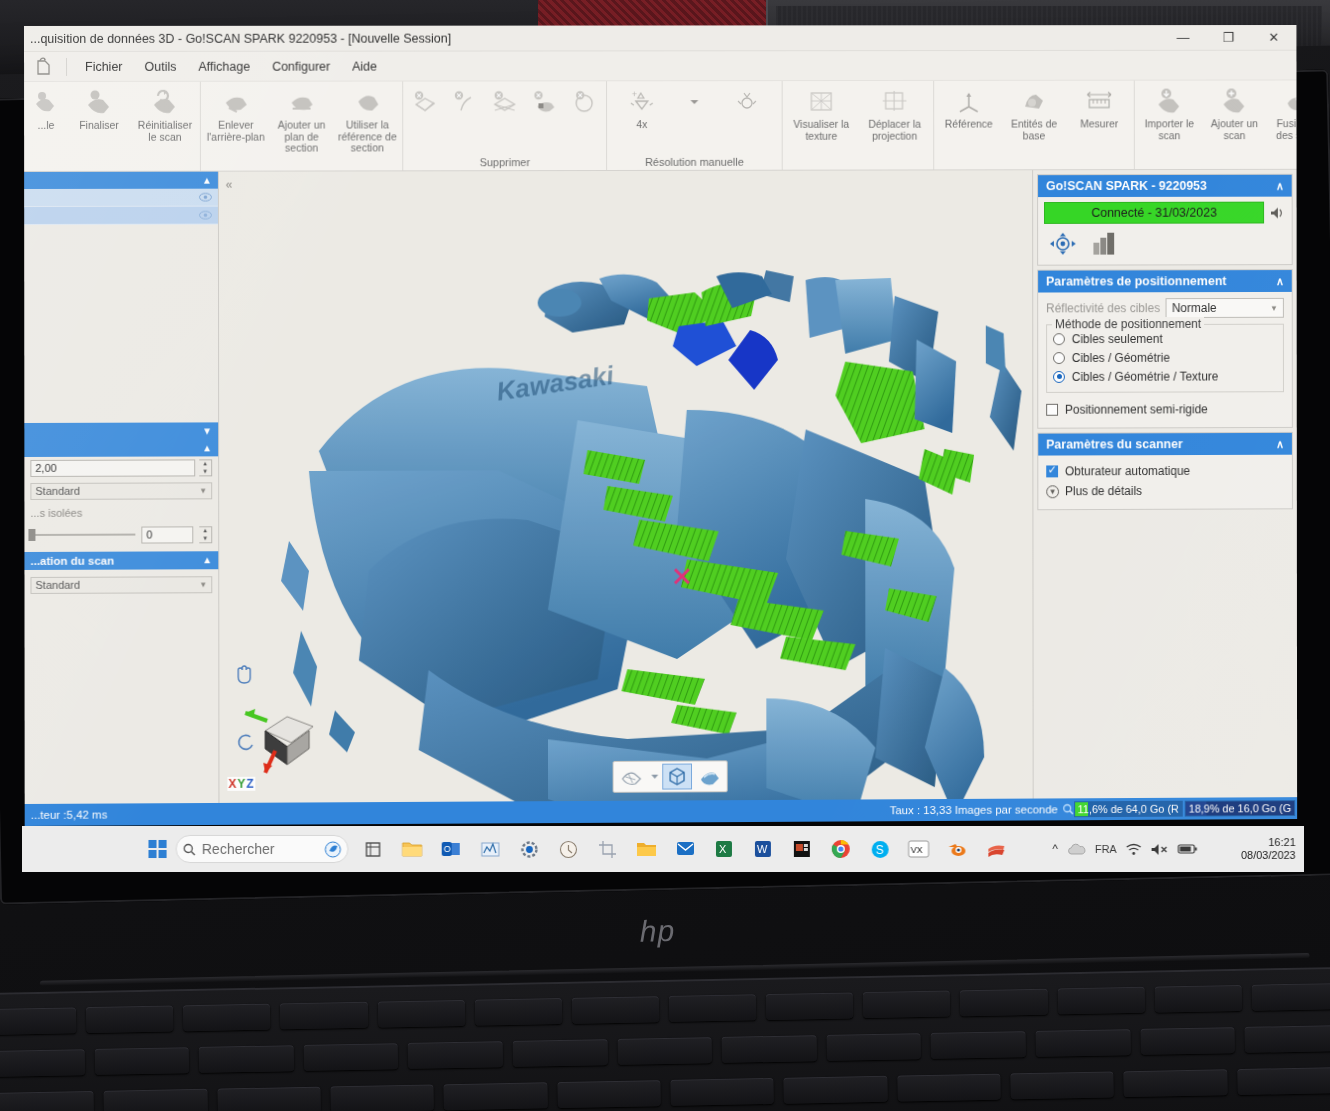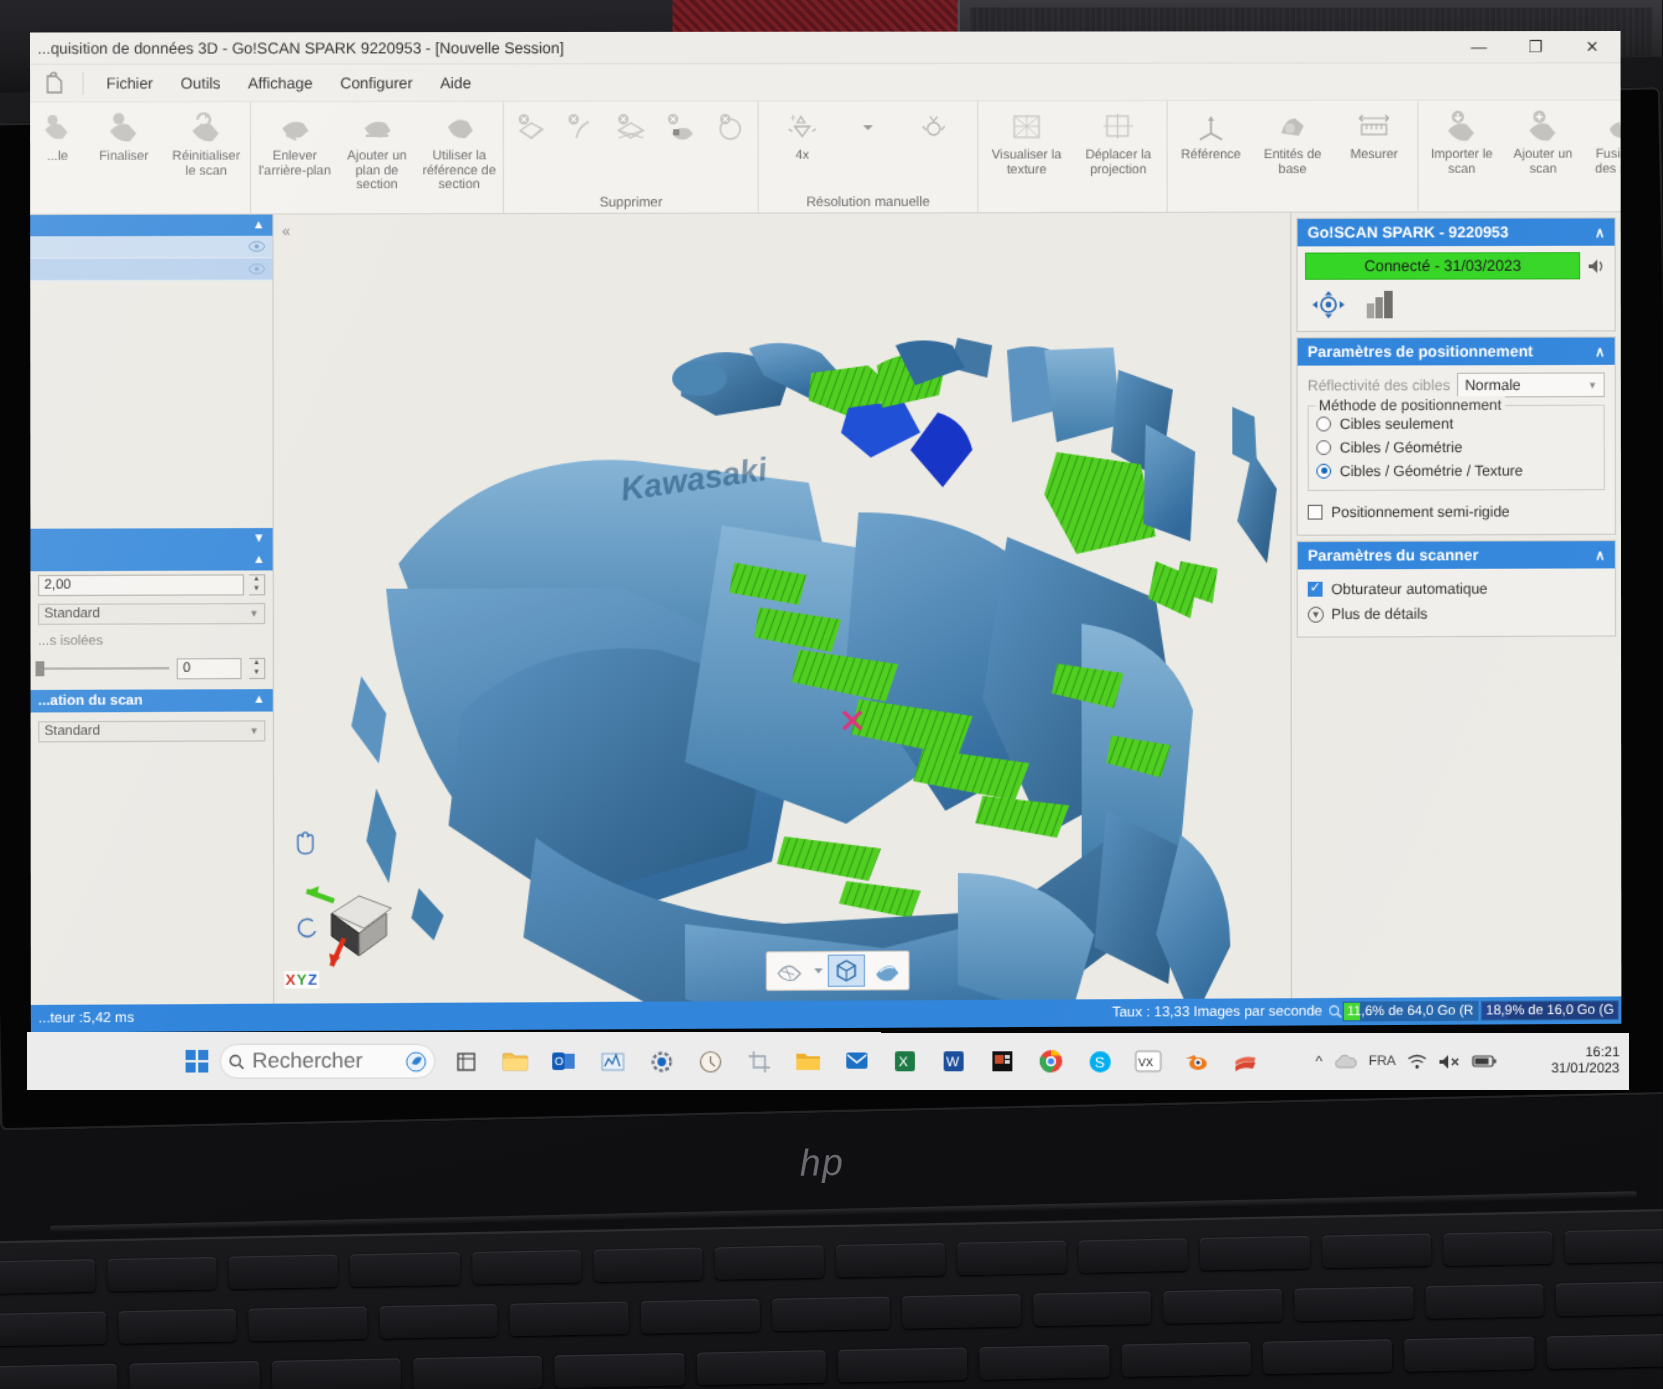--- a/index.html
+++ b/index.html
@@ -189,21 +189,21 @@
   .mem-g { background: linear-gradient(90deg,#1a3f8f 0 18.9%, #13347a 18.9% 100%); }
   #win-taskbar { position: absolute; left: 24px; top: 826px; width: 1282px; height: 46px;
                  background: rgba(243,243,243,.97); display: flex; align-items: center;
                  transform: perspective(1800px) rotateY(0.6deg); }
   #tb-center { display: flex; align-items: center; gap: 9px; padding-left: 126px; }
   #win-logo { width: 18px; height: 18px; display:grid; grid-template-columns: 1fr 1fr;
               grid-template-rows: 1fr 1fr; gap: 2px; }
   #win-logo i { background: #2d7fd3; display:block; }
   #search-pill { width: 172px; height: 28px; background: #fafafa; border: 1px solid #d7d7d7;
                  border-radius: 14px; display: flex; align-items: center; gap: 6px; padding: 0 6px; }
-  #search-pill .ph { font-size: 17px; color: #6d6d6d; flex: 1; }
+  #search-pill .ph { font-size: 14px; color: #6d6d6d; flex: 1; }
   .tb-icon { width: 30px; height: 30px; display:flex; align-items:center; justify-content:center;
              border-radius: 4px; position: relative; }
   #tray { margin-left: auto; display: flex; align-items: center; gap: 9px; padding-right: 8px; }
   .tray-ico { color: #3a3a3a; font-size: 12px; display:flex; align-items:center; }
   #clock { font-size: 11px; color: #212121; line-height: 13px; text-align: right; margin-left: 35px; }
 
   
   svg { display: block; }
 </style>
 </head>
@@ -987,21 +987,21 @@
     </span>
     <span class="tray-ico">
       <svg width="20" height="12" viewBox="0 0 20 12">
           <rect x="1" y="2" width="16" height="8" rx="1.5" fill="none" stroke="#3a3a3a" stroke-width="1.2"></rect>
           <rect x="2.5" y="3.5" width="11" height="5" fill="#3a3a3a"></rect>
           <rect x="17.5" y="4.5" width="2" height="3" fill="#3a3a3a"></rect>
         </svg>
     </span>
     <span id="clock">
       <span>16:21</span><br>
-      <span>31/01/2023</span>
+      <span>08/03/2023</span>
     </span>
   </div>
 </div>
 
 <div id="deck">
   <div class="krow" style="top:14px;">
     <div class="key"></div>
       <div class="key"></div>
     <div class="key"></div>
       <div class="key"></div>

